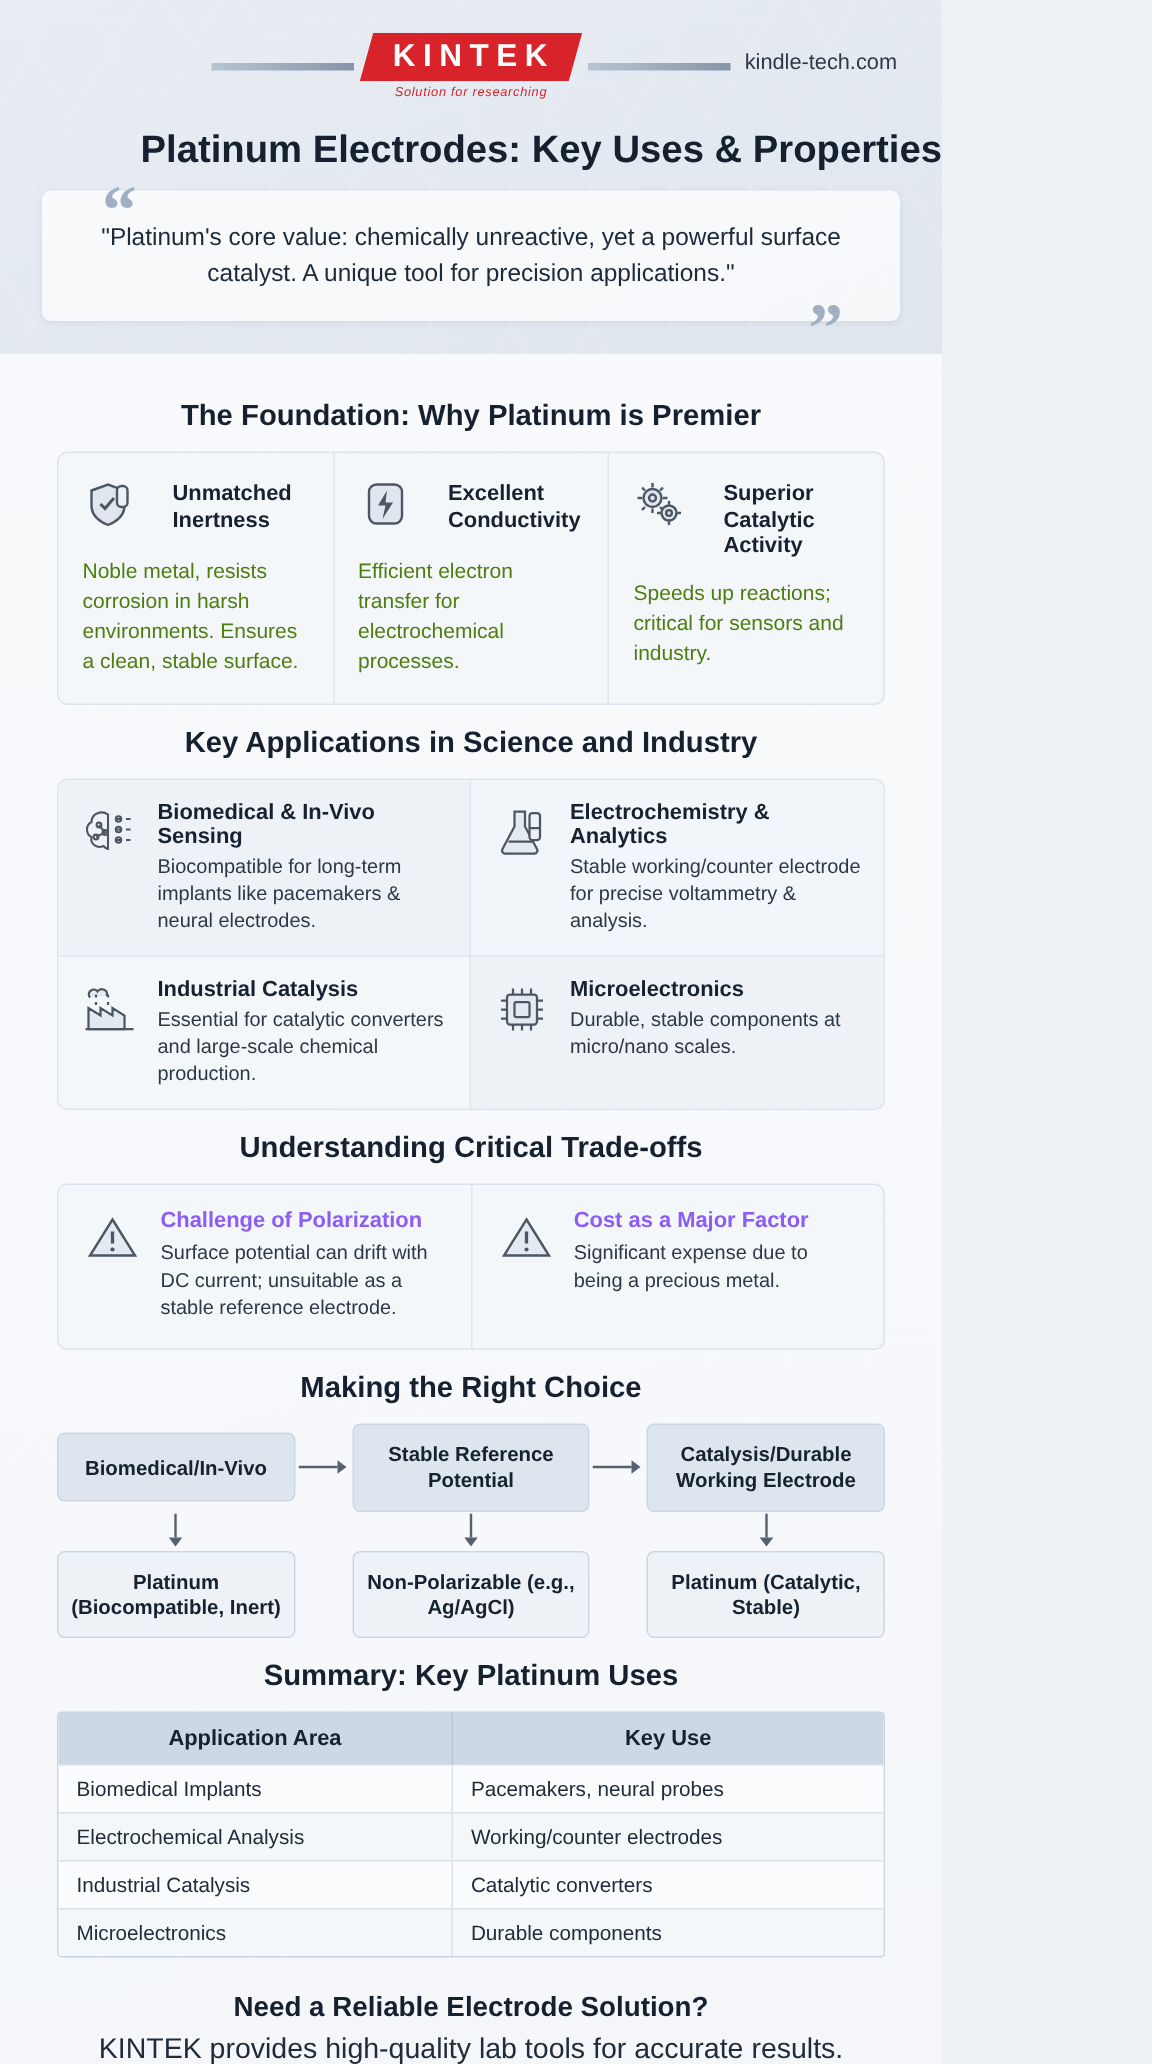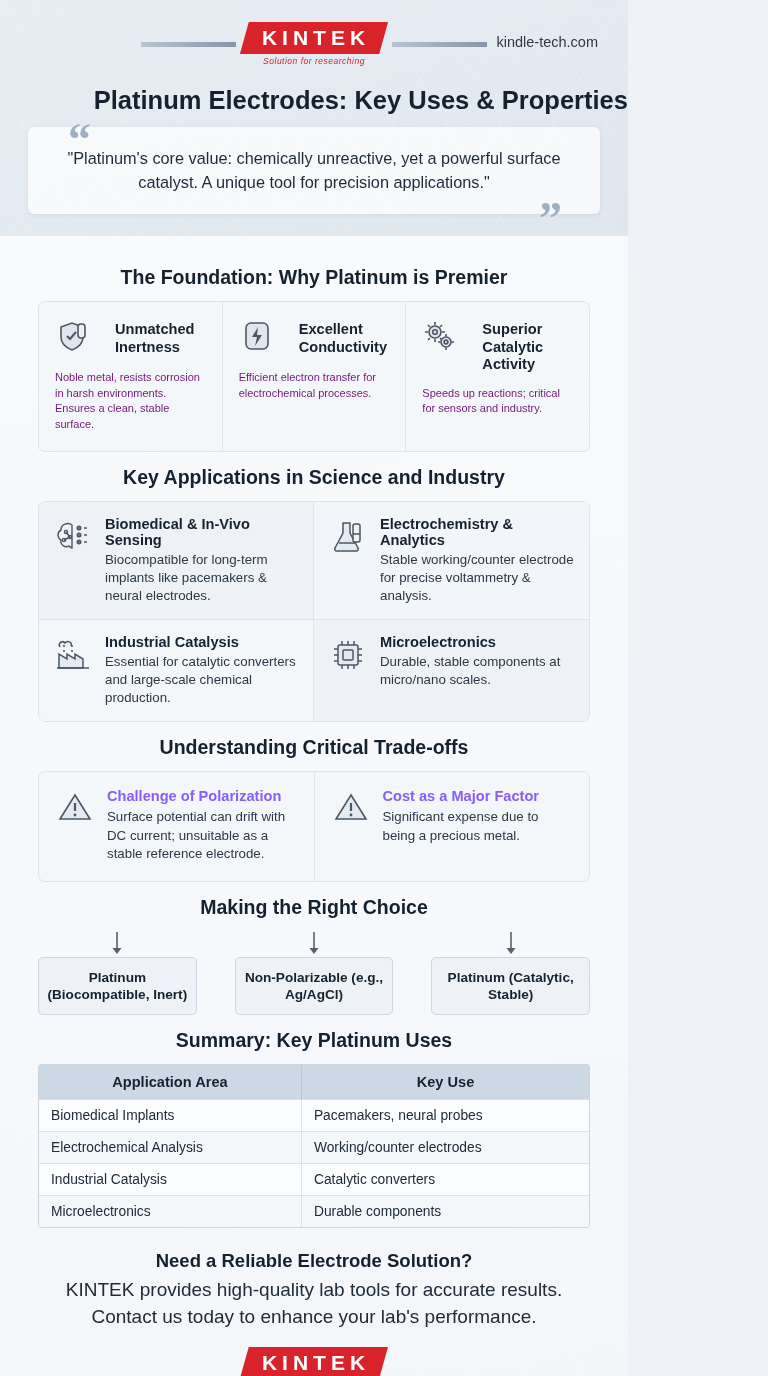--- a/index.html
+++ b/index.html
@@ -130,21 +130,21 @@
   .found-grid { display: flex; }
   .found-col { flex: 1; padding: 16px 14px 18px 16px; }
   .found-col + .found-col { border-left: 1px solid #e0e6ec; }
   .found-head { display: flex; align-items: flex-start; gap: 24px; }
   .found-head .ftitle {
     font-size: 14.6px; font-weight: bold; color: #16222f; line-height: 1.2;
     padding-top: 3px;
   }
   .found-body {
     margin-top: 12px;
-    font-size: 11px; color: #701a75; line-height: 1.42;
+    font-size: 14px; color: #4d7c0f; line-height: 1.42;
   }
   .icon { flex: none; color: #46525f; }
 
   
   .apps {
     margin: 0 38px;
     border: 1px solid #dde3ea;
     border-radius: 7px;
     overflow: hidden;
     display: grid;
@@ -403,20 +403,37 @@
             <div>
               <div class="trade-title">Cost as a Major Factor</div>
               <div class="trade-desc">Significant expense due to being a precious metal.</div>
             </div>
           </div>
         </div>
       </div>
 
       <h2 class="section">Making the Right Choice</h2>
       <div class="flow">
+        <div class="flow-row">
+          <div class="flow-box">Biomedical/In-Vivo</div>
+          <div class="arrow-h">
+            <svg width="34" height="12" viewBox="0 0 34 12">
+                <path d="M0 6 h26" stroke="#55616e" stroke-width="1.6"></path>
+                <path d="M26 1.5 L32 6 L26 10.5 Z" fill="#55616e"></path>
+              </svg>
+          </div>
+          <div class="flow-box">Stable Reference Potential</div>
+          <div class="arrow-h">
+            <svg width="34" height="12" viewBox="0 0 34 12">
+                <path d="M0 6 h26" stroke="#55616e" stroke-width="1.6"></path>
+                <path d="M26 1.5 L32 6 L26 10.5 Z" fill="#55616e"></path>
+              </svg>
+          </div>
+          <div class="flow-box">Catalysis/Durable Working Electrode</div>
+        </div>
 
         <div class="flow-down">
           <div class="arrow-v">
             <svg width="12" height="24" viewBox="0 0 12 24">
                 <path d="M6 0 v16" stroke="#55616e" stroke-width="1.6"></path>
                 <path d="M1.5 16 L6 22 L10.5 16 Z" fill="#55616e"></path>
               </svg>
           </div>
           <div></div>
           <div class="arrow-v">

